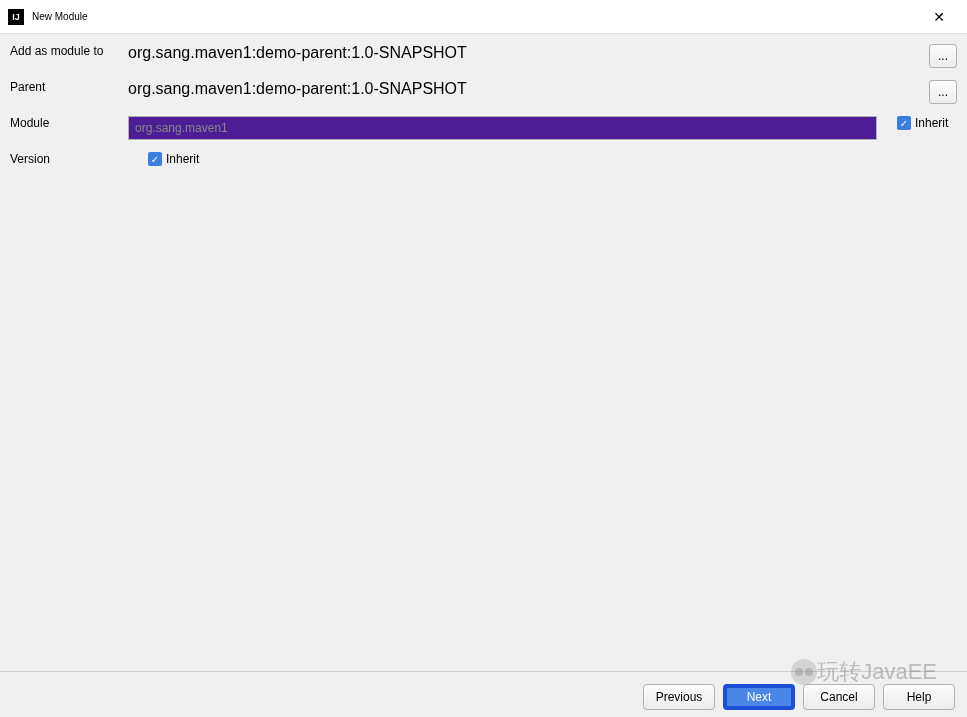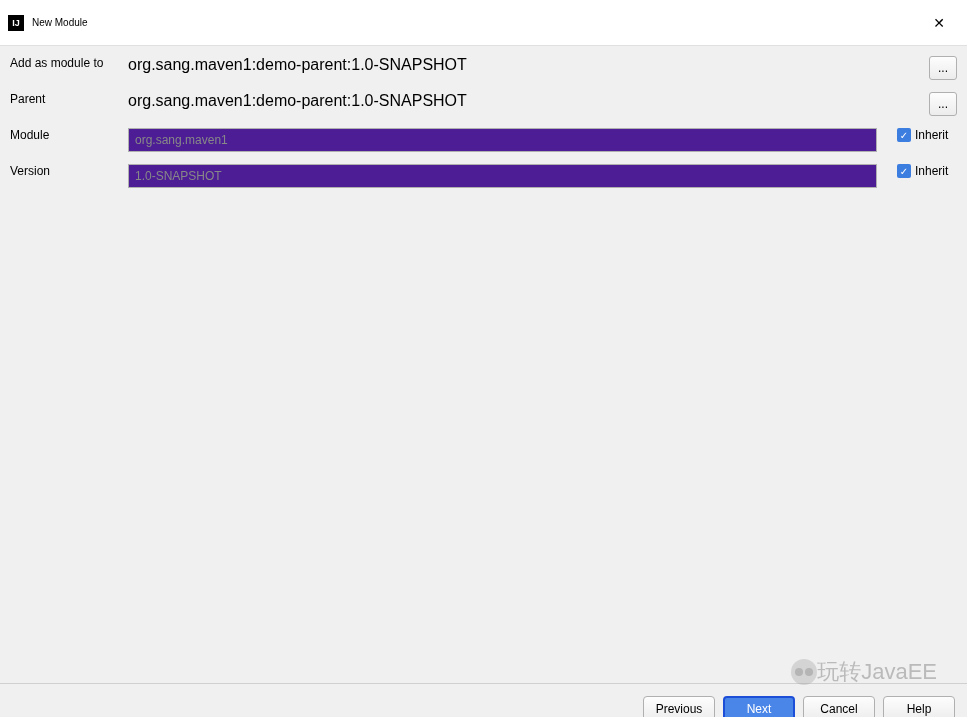--- a/index.html
+++ b/index.html
@@ -10,21 +10,21 @@
     body {
       font-family: "Segoe UI", Tahoma, sans-serif;
       font-size: 12px;
       background: #f0f0f0;
       width: 967px;
       height: 717px;
       overflow: hidden;
       color: #000;
     }
     .titlebar {
-      height: 46px;
+      height: 34px;
       background: #fff;
       display: flex;
       align-items: center;
       padding: 0 8px;
       border-bottom: 1px solid #e0e0e0;
     }
     .app-icon {
       width: 16px;
       height: 16px;
       background: #000;
@@ -142,21 +142,21 @@
       height: 26px;
       background: linear-gradient(#fdfdfd, #ececec);
       border: 1px solid #b0b0b0;
       border-radius: 4px;
       cursor: pointer;
       font-size: 12px;
       font-family: inherit;
     }
     .btn.primary {
       background: #4a86e8;
-      border: 2px solid #1d4ed8;
+      border: 4px solid #1d4ed8;
       color: #fff;
     }
     .watermark {
       position: absolute;
       right: 30px;
       bottom: 30px;
       font-size: 22px;
       color: rgba(120,120,120,0.45);
       font-weight: 500;
       pointer-events: none;
@@ -215,21 +215,20 @@
       <div class="inherit-wrap">
         <div class="checkbox">✓</div>
         <span class="checkbox-label">Inherit</span>
       </div>
     </div>
   </div>
 
 
   <div class="row">
     <div class="label">Version</div>
-    <input class="input-field disabled" disabled="" value="1.0-SNAPSHOT" style="">
     <div class="right-col">
       <div class="inherit-wrap">
         <div class="checkbox">✓</div>
         <span class="checkbox-label">Inherit</span>
       </div>
     </div>
   </div>
 
 </div>
 

